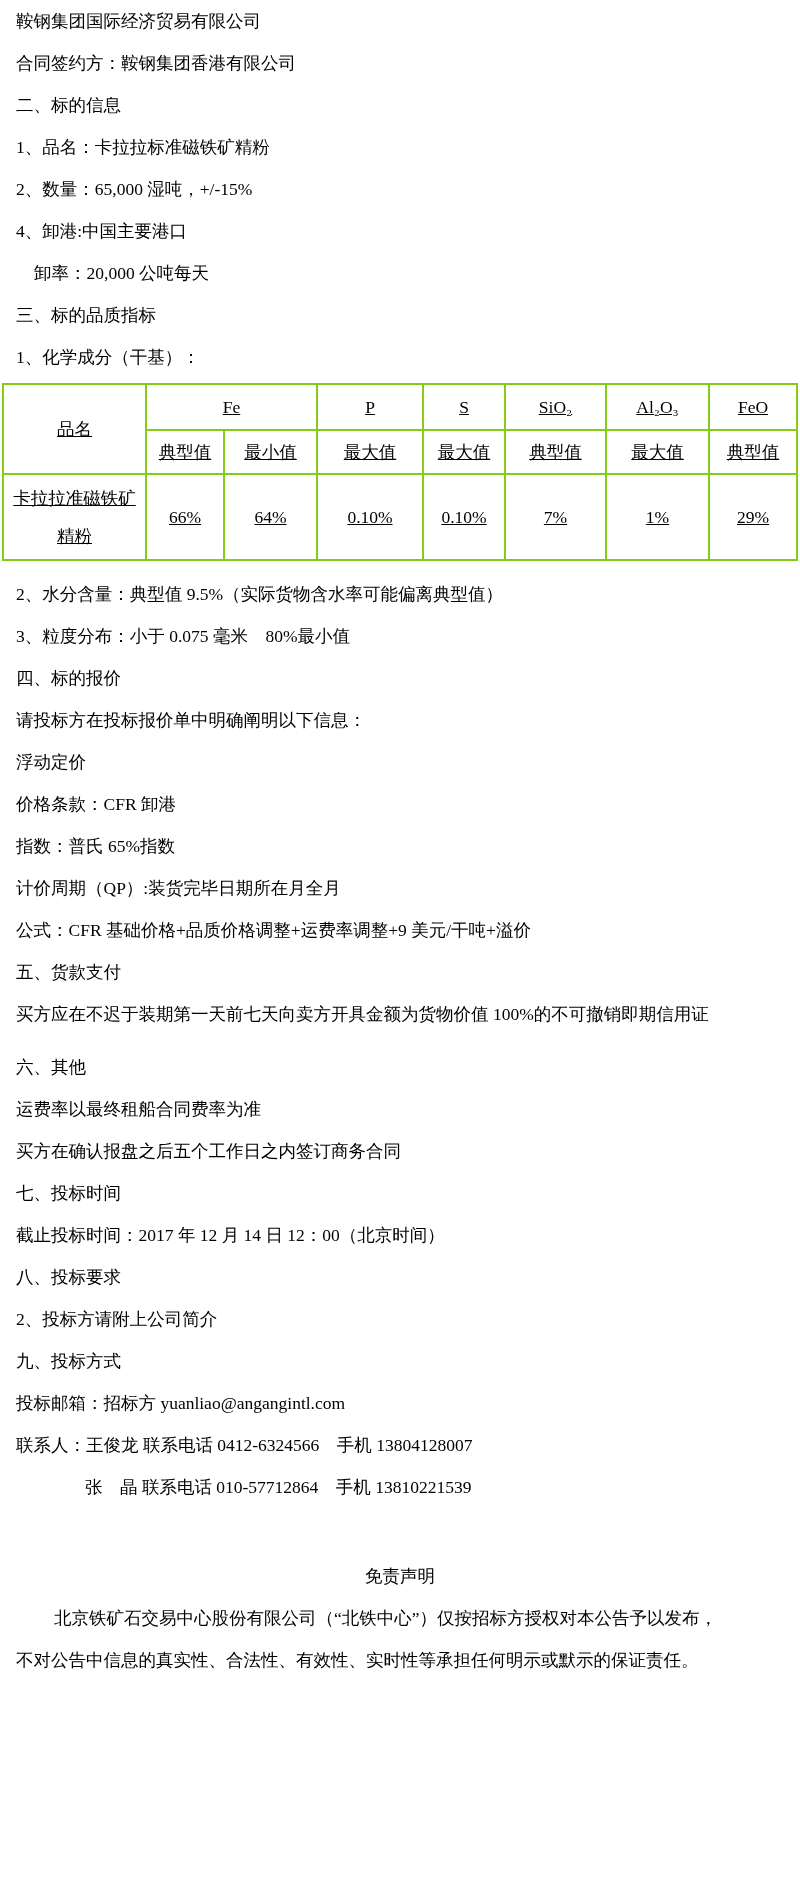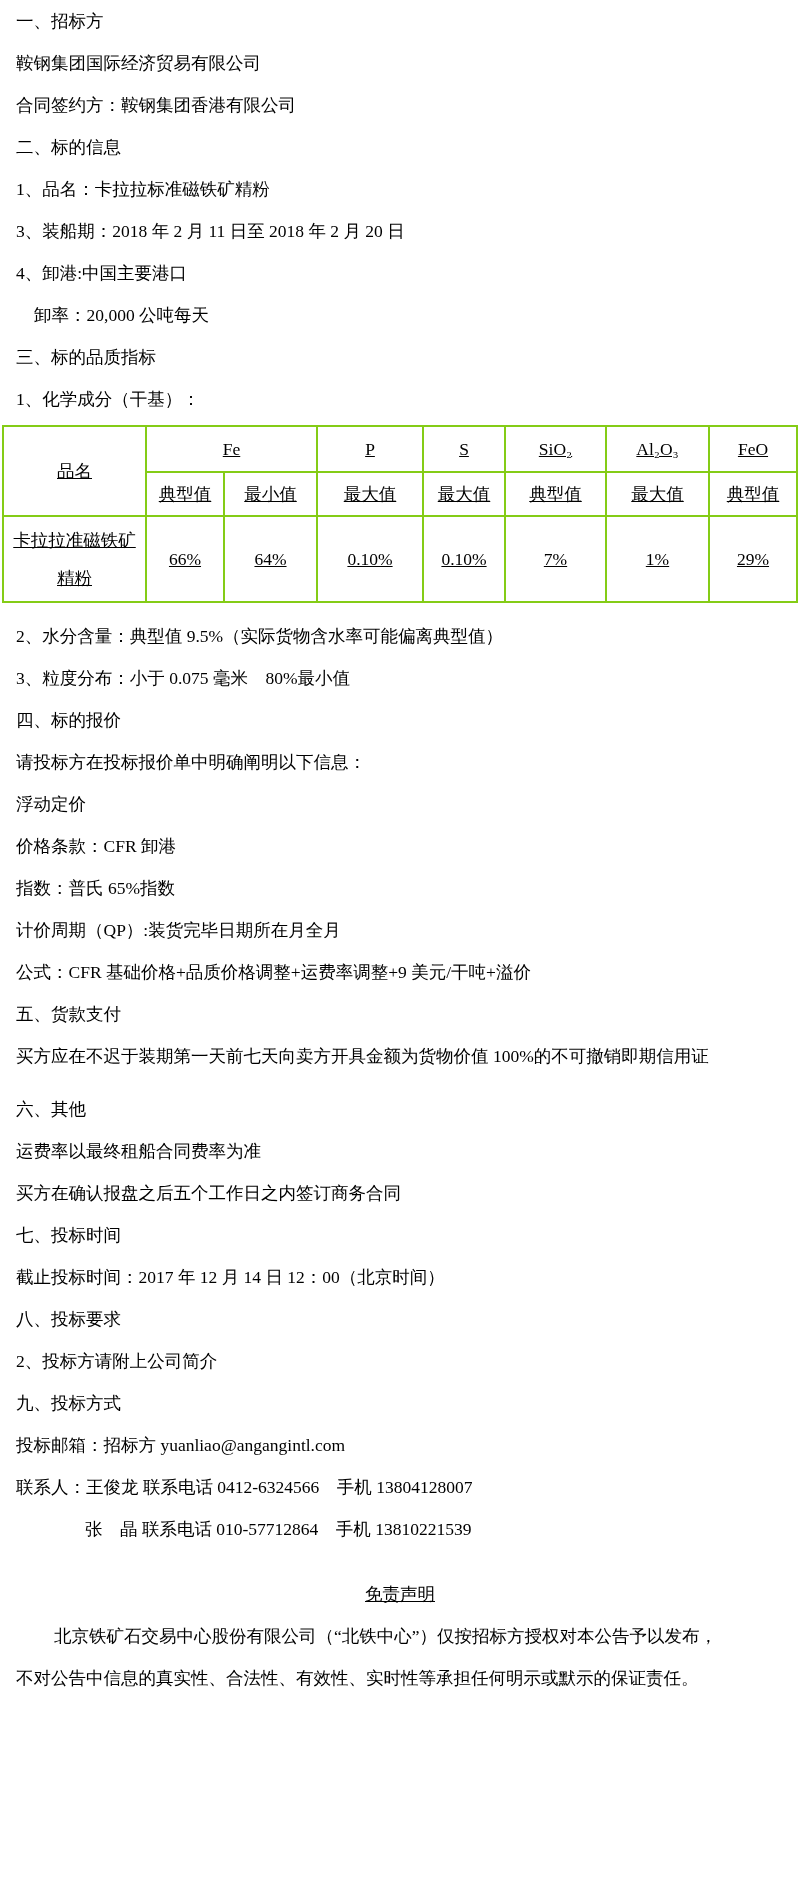--- a/index.html
+++ b/index.html
@@ -16,21 +16,21 @@
     padding: 11px 4px 0 16px;
   }
   .line {
     margin: 0 0 22px 0;
     line-height: 20px;
     white-space: pre-wrap;
   }
   .gap-sm { margin-top: 12px; font-family: Liberation Serif, serif; }
   .gap-md { margin-top: 16px; }
   .gap-lg { margin-top: 33px; }
-  .gap-xl { margin-top: 45px; text-decoration: underline; }
+  .gap-xl { margin-top: 69px; }
   .no-mb  { margin-bottom: 16px; }
   .indent-rate    { padding-left: 18px; }
   .indent-contact { padding-left: 69px; }
   .indent-first   { text-indent: 38px; }
   .centered { text-align: center; padding-right: 12px; }
 
   table.quality {
     border-collapse: collapse;
     table-layout: fixed;
     width: 794px;
@@ -48,27 +48,26 @@
   tr.r1 td { height: 44px; }
   tr.r2 td { height: 42px; }
   tr.r3 td { height: 84px; }
   td.name-cell span { display: block; line-height: 38px; }
 </style>
 </head>
 <body>
 
 <div class="page">
 
-  <p class="line">一、招标方</p>
   <p class="line">鞍钢集团国际经济贸易有限公司</p>
   <p class="line">合同签约方：鞍钢集团香港有限公司</p>
 
   <p class="line gap-md">二、标的信息</p>
   <p class="line">1、品名：卡拉拉标准磁铁矿精粉</p>
-  <p class="line">3、装船期：2018 年 2 月 11 日至 2018 年 2 月 20 日</p>
+  <p class="line">2、数量：65,000 湿吨，+/-15%</p>
   <p class="line">4、卸港:中国主要港口</p>
   <p class="line indent-rate">卸率：20,000 公吨每天</p>
 
   <p class="line gap-md">三、标的品质指标</p>
   <p class="line no-mb">1、化学成分（干基）：</p>
 
   <table class="quality">
     <colgroup>
       <col style="width:143px">
         <col style="width:78px">

